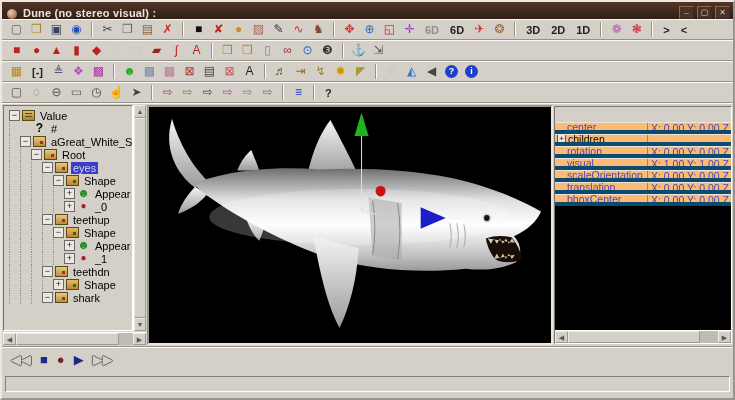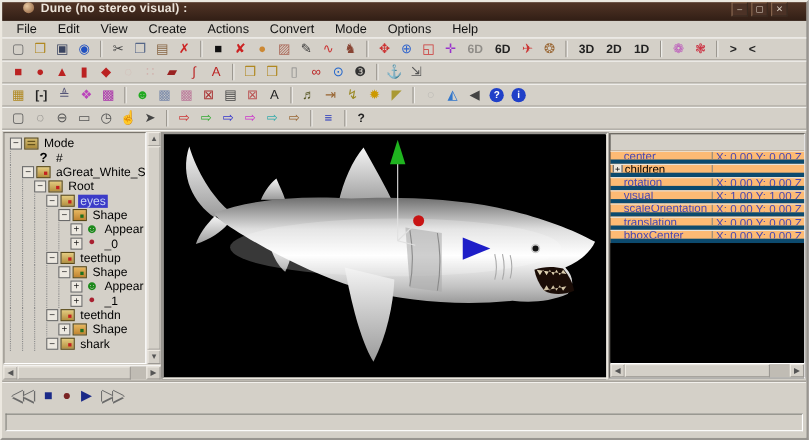--- a/index.html
+++ b/index.html
@@ -1,19 +1,19 @@
 <!DOCTYPE html>
 <html><head>
 <meta charset="utf-8">
 <style>
   *{box-sizing:border-box;margin:0;padding:0;user-select:none;font-family:"Liberation Sans",sans-serif}
   html,body{width:735px;height:400px;overflow:hidden;background:#6b6b6b}
   .window{width:735px;height:400px;background:#d4d0c8;border:2px outset #ece8e0;display:flex;flex-direction:column}
   
-  .titlebar{height:17px;background:linear-gradient(#523526,#311e15);color:#ece4da;display:flex;align-items:flex-start;padding:0 17px;flex:none}
+  .titlebar{height:17px;background:linear-gradient(#523526,#311e15);color:#ece4da;display:flex;align-items:flex-end;padding:0 3px;flex:none}
   .appicon{width:10px;height:10px;border-radius:50%;background:radial-gradient(circle at 35% 35%,#e8c8a0,#8a5a38);margin:0 6px 0 2px;flex:none}
   .title-text{font-weight:bold;font-size:11px;letter-spacing:.2px;flex:1;white-space:nowrap}
   .winbtn{width:15px;height:13px;background:#4c3226;border:1px outset #8c6a52;color:#d8ccc0;font-size:8px;line-height:11px;text-align:center;margin-left:3px;flex:none}
   
   .menubar{height:15px;display:flex;align-items:center;font-size:11.5px;padding-left:4px;flex:none;color:#111}
   .menu-item{padding:0 10px 0 9px}
   
   .toolbar{height:21px;display:flex;align-items:center;padding:0 5px;border-top:1px solid #fbfaf8;border-bottom:1px solid #96928a;gap:1px;flex:none;overflow:hidden}
   .tbicon{width:19px;height:17px;font-size:12px;line-height:17px;text-align:center;display:inline-block;flex:none}
   .tbtext{font-size:11px;font-weight:bold;color:#222;padding:0 5px;flex:none}
@@ -74,31 +74,20 @@
 <div class="window">
 
   <div class="titlebar">
     <span class="appicon"></span>
     <span class="title-text">Dune (no stereo visual) :</span>
     <span class="winbtn">–</span>
     <span class="winbtn">▢</span>
     <span class="winbtn">✕</span>
   </div>
 
-  <div class="menubar">
-      <span class="menu-item">File</span>
-      <span class="menu-item">Edit</span>
-      <span class="menu-item">View</span>
-      <span class="menu-item">Create</span>
-      <span class="menu-item">Actions</span>
-      <span class="menu-item">Convert</span>
-      <span class="menu-item">Mode</span>
-      <span class="menu-item">Options</span>
-      <span class="menu-item">Help</span>
-    </div>
 
   <div>
       <div class="toolbar">
         <span class="tbicon" style="color: rgb(102, 102, 102);">▢</span>
         <span class="tbicon" style="color: rgb(176, 136, 32);">❒</span>
         <span class="tbicon" style="color: rgb(58, 68, 96);">▣</span>
         <span class="tbicon" style="color: rgb(32, 80, 192);">◉</span>
         <span class="tsep"></span>
         <span class="tbicon" style="color: rgb(68, 68, 68);">✂</span>
         <span class="tbicon" style="color: rgb(85, 102, 136);">❐</span>
@@ -204,21 +193,21 @@
     </div>
 
   <div class="main">
 
     <div class="treepanel">
       <div class="tree-area">
         <div class="scene-tree">
             <div class="trow">
               <span class="expander">−</span>
               <span class="ticon scene"></span>
-              <span class="tlabel">Mode</span>
+              <span class="tlabel">Value</span>
             </div>
             <div class="trow">
               <span class="guide"></span>
               <span class="expander none"></span>
               <span class="ticon question">?</span>
               <span class="tlabel">#</span>
             </div>
             <div class="trow">
               <span class="guide"></span>
               <span class="expander">−</span>

